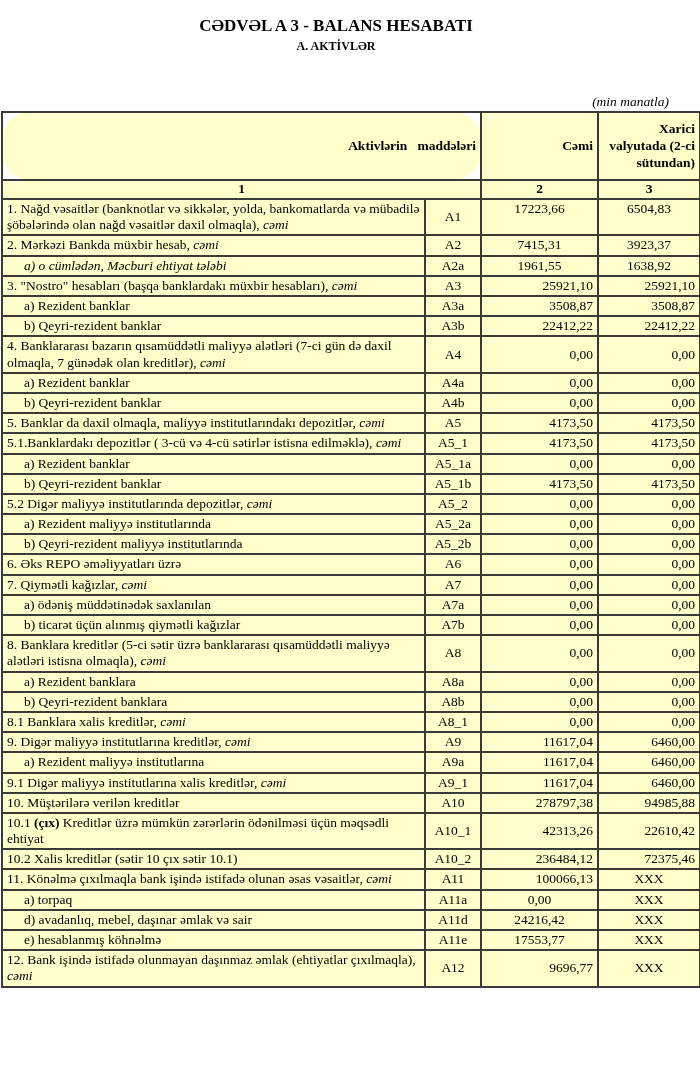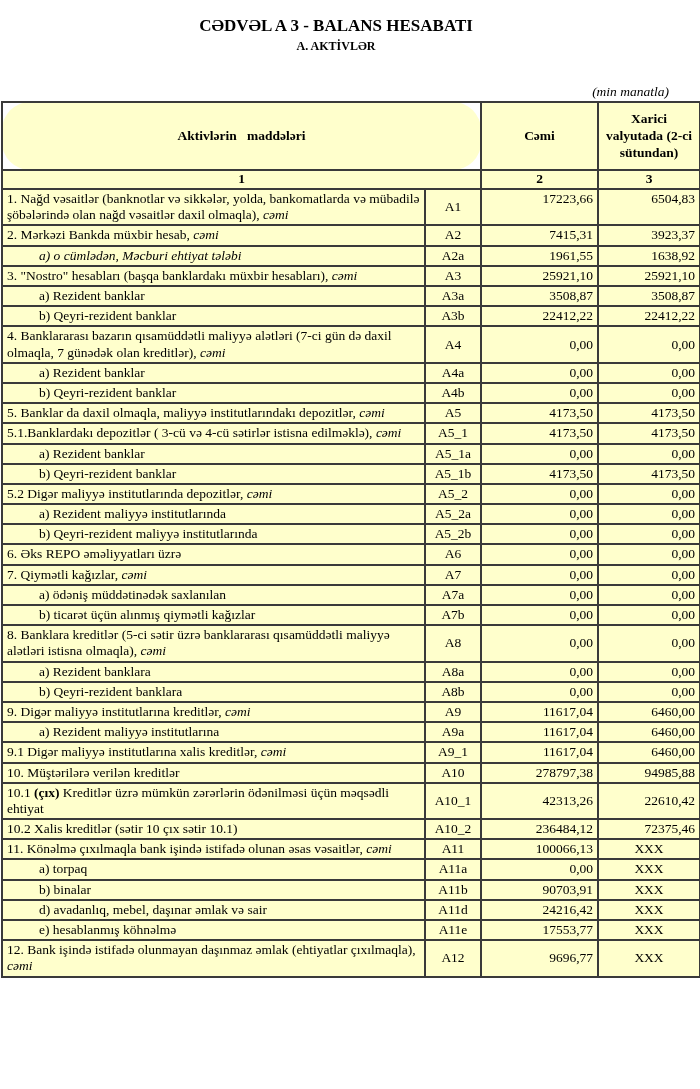--- a/index.html
+++ b/index.html
@@ -22,21 +22,21 @@
   .doc-subtitle {
     text-align: center;
     font-weight: bold;
     font-size: 12px;
     line-height: 1.3;
   }
   .unit-note {
     text-align: right;
     font-style: italic;
     font-size: 13.5px;
-    margin-top: 30px;
+    margin-top: 40px;
     padding-right: 3px;
     margin-bottom: 1px;
   }
 
   table.balance {
     width: 698px;
     margin-left: 1px;
     border-collapse: collapse;
     table-layout: fixed;
   }
@@ -46,31 +46,31 @@
     font-size: 13.5px;
     padding: 1px 4px;
     overflow: hidden;
   }
   thead th {
     font-weight: bold;
     text-align: center;
     vertical-align: middle;
     line-height: 1.25;
   }
-  thead tr.head-main th { height: 64px; }
+  thead tr.head-main th { height: 64px; text-align: right; }
   thead tr.head-nums th { height: 15px; padding: 0 4px; }
   th.items-head { white-space: pre-wrap; border-radius: 28px; }
 
   tbody td { vertical-align: middle; line-height: 1.2; }
   td.desc { text-align: left; }
-  td.desc.indent { padding-left: 36px; }
+  td.desc.indent { padding-left: 21px; }
   td.code { text-align: center; }
   td.num  { text-align: right; padding-right: 8px; }
   td.num.xxx { text-align: center; padding-right: 4px; }
-  td.white { background: #ffffff; }
+  td.white { background: #ffffff; text-align: center; }
   tbody tr:first-child td.num { vertical-align: top; }
 
   span.n { font-style: normal; }
   span.i { font-style: italic; }
   span.b { font-weight: bold; }
 </style>
 </head>
 <body>
 
 <div class="page">
@@ -232,20 +232,26 @@
           <td class="num total">0,00</td>
           <td class="num foreign">0,00</td>
         </tr>
         <tr>
           <td class="desc indent"><span class="n">b) Qeyri-rezident banklara</span></td>
           <td class="code">A8b</td>
           <td class="num total">0,00</td>
           <td class="num foreign">0,00</td>
         </tr>
         <tr>
+          <td class="desc"><span class="n">8.1 Banklara xalis kreditlər, </span><span class="i">cəmi</span></td>
+          <td class="code">A8_1</td>
+          <td class="num total">0,00</td>
+          <td class="num foreign">0,00</td>
+        </tr>
+        <tr>
           <td class="desc"><span class="n">9. Digər maliyyə institutlarına kreditlər, </span><span class="i">cəmi</span></td>
           <td class="code">A9</td>
           <td class="num total">11617,04</td>
           <td class="num foreign">6460,00</td>
         </tr>
         <tr>
           <td class="desc indent"><span class="n">a) Rezident maliyyə institutlarına</span></td>
           <td class="code">A9a</td>
           <td class="num total">11617,04</td>
           <td class="num foreign">6460,00</td>
@@ -280,26 +286,20 @@
           <td class="num total">100066,13</td>
           <td class="num foreign xxx">XXX</td>
         </tr>
         <tr>
           <td class="desc indent"><span class="n">a) torpaq</span></td>
           <td class="code">A11a</td>
           <td class="num total white">0,00</td>
           <td class="num foreign xxx">XXX</td>
         </tr>
         <tr>
-          <td class="desc indent"><span class="n">b) binalar</span></td>
-          <td class="code">A11b</td>
-          <td class="num total white">90703,91</td>
-          <td class="num foreign xxx">XXX</td>
-        </tr>
-        <tr>
           <td class="desc indent"><span class="n">d) avadanlıq, mebel, daşınar əmlak və sair</span></td>
           <td class="code">A11d</td>
           <td class="num total white">24216,42</td>
           <td class="num foreign xxx">XXX</td>
         </tr>
         <tr>
           <td class="desc indent"><span class="n">e) hesablanmış köhnəlmə</span></td>
           <td class="code">A11e</td>
           <td class="num total white">17553,77</td>
           <td class="num foreign xxx">XXX</td>

